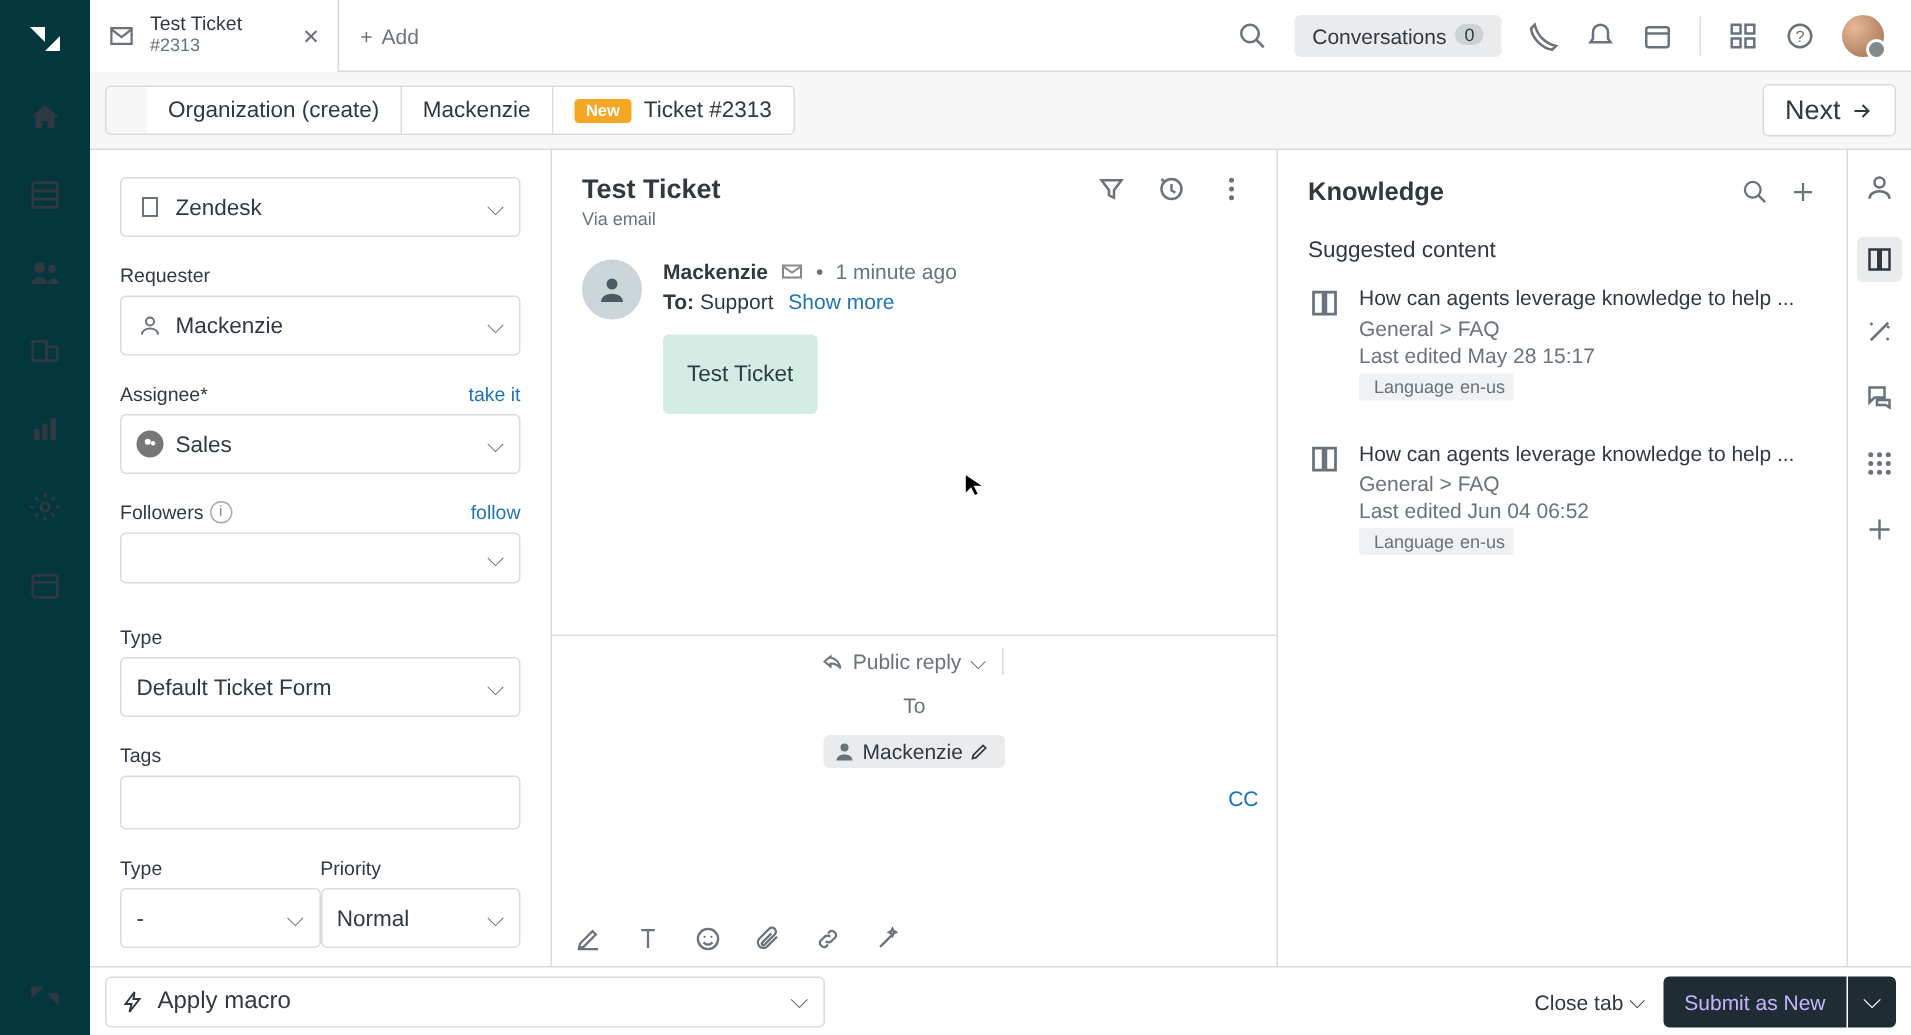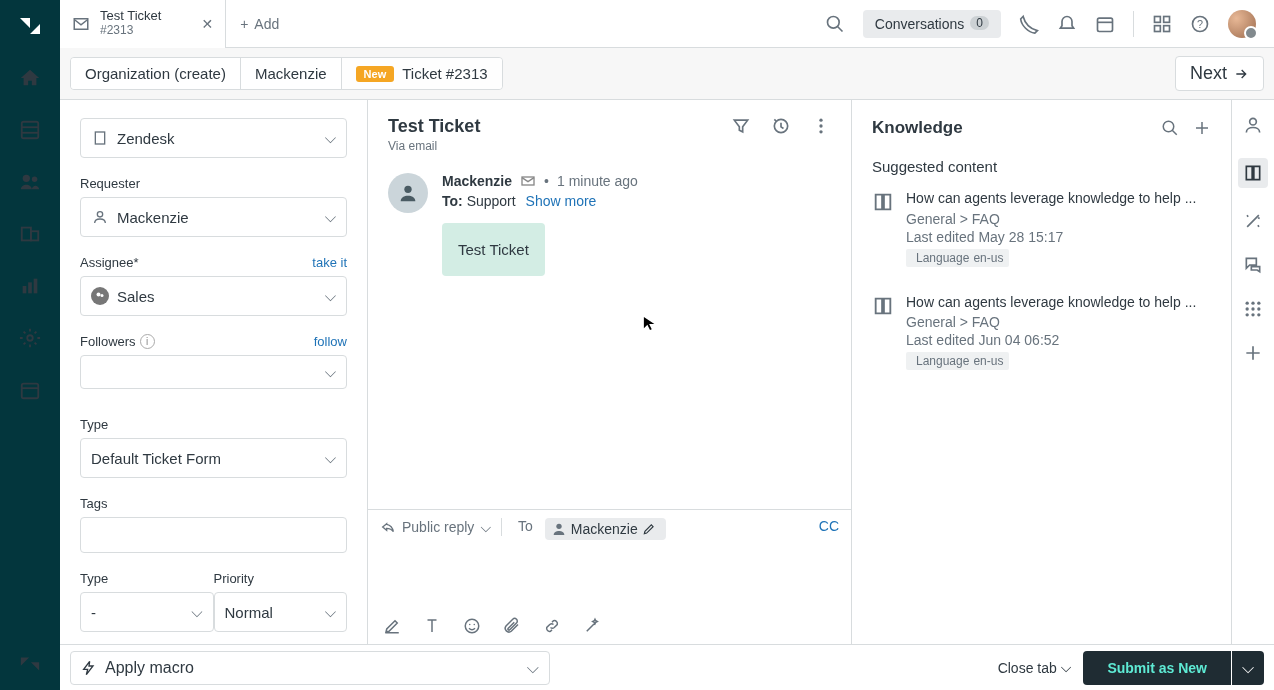--- a/index.html
+++ b/index.html
@@ -38,21 +38,21 @@
   .top-right{margin-left:auto;display:flex;align-items:center;gap:18px;padding:0 18px;}
   .top-right .ico{width:20px;height:20px;color:var(--text-light);cursor:pointer;display:flex;align-items:center;justify-content:center;}
   .top-right .divider{width:1px;height:26px;background:var(--border);}
   .conversations{display:flex;align-items:flex-start;gap:6px;background:var(--tab-bg);padding:6px 12px;border-radius:4px;font-size:14px;color:var(--text);cursor:pointer;}
   .conversations .count{background:#ccd1d4;border-radius:10px;padding:0 6px;font-size:12px;}
   .avatar{width:28px;height:28px;border-radius:50%;background:radial-gradient(circle at 30% 30%, #e8b896, #9c6b4d);position:relative;}
   .avatar::after{content:"";position:absolute;right:-2px;bottom:-2px;width:10px;height:10px;border-radius:50%;background:#828a8e;border:2px solid #fff;}
 
   
   .crumb-row{position:absolute;left:60px;right:0;top:48px;height:52px;background:var(--bg);border-bottom:1px solid var(--border);display:flex;align-items:center;padding:0 10px;}
-  .crumbs{display:flex;align-items:center;border:1px solid var(--border);border-radius:4px;overflow:hidden;}
+  .crumbs{display:flex;align-items:center;border:1px solid var(--border);border-radius:4px;overflow:hidden;padding-left:27px;}
   .crumb{padding:7px 14px;font-size:15px;color:var(--text);border-right:1px solid var(--border);background:#fff;cursor:pointer;}
   .crumb:last-child{border-right:none;}
   .crumb.active{background:#fefefe;display:flex;align-items:center;gap:8px;}
   .badge-new{background:var(--badge-orange);color:#fff;font-size:11px;font-weight:600;padding:2px 8px;border-radius:3px;}
   .next-btn{margin-left:auto;border:1px solid var(--border);background:#fff;padding:6px 14px;border-radius:4px;font-size:18px;display:flex;align-items:center;gap:6px;cursor:pointer;}
 
   
   .props{position:absolute;left:60px;top:100px;bottom:46px;width:308px;background:var(--pane);border-right:1px solid var(--border);padding:18px 20px;overflow:hidden;}
   .field{margin-bottom:18px;}
   .field-label{font-size:13px;color:var(--text);margin-bottom:6px;display:flex;align-items:center;gap:4px;}
@@ -78,21 +78,21 @@
   .msg-body .meta{display:flex;align-items:center;gap:8px;font-size:14px;}
   .msg-body .name{font-weight:600;}
   .msg-body .timestamp{color:var(--text-light);}
   .msg-body .dot{color:var(--text-light);}
   .msg-body .to-line{font-size:14px;margin-top:4px;}
   .msg-body .to-line .to{font-weight:600;}
   .msg-body .to-line .more{color:var(--link);margin-left:6px;cursor:pointer;}
   .msg-body .bubble{background:var(--teal-bg);padding:18px 16px;border-radius:4px;display:inline-block;margin-top:14px;font-size:15px;}
 
   .composer{margin-top:auto;border-top:1px solid var(--border);}
-  .composer-header{display:flex;align-items:flex-start;padding:8px 12px;gap:12px;font-size:14px;}
+  .composer-header{display:flex;align-items:center;padding:8px 12px;gap:12px;font-size:14px;flex-direction:column;}
   .reply-mode{display:flex;align-items:center;gap:6px;color:var(--text-light);cursor:pointer;}
   .reply-mode .inner-divider{width:1px;height:18px;background:var(--border);margin:0 4px;}
   .composer-header .to-label{color:var(--text-light);}
   .to-pill{background:var(--tab-bg);padding:3px 10px 3px 6px;border-radius:4px;display:flex;align-items:center;gap:4px;font-size:14px;}
   .to-pill .pill-ico{width:16px;height:16px;color:var(--text-light);}
   .cc{margin-left:auto;color:var(--link);cursor:pointer;}
   .composer-body{height:60px;}
   .composer-toolbar{display:flex;gap:20px;padding:8px 14px;color:var(--text-light);font-size:18px;}
   .composer-toolbar .tico{width:20px;height:20px;cursor:pointer;display:flex;align-items:center;justify-content:center;}
 
@@ -115,21 +115,21 @@
   .right-strip{position:absolute;right:0;top:100px;bottom:46px;width:42px;background:var(--pane);display:flex;flex-direction:column;align-items:center;padding-top:14px;gap:22px;}
   .right-strip .rico{width:22px;height:22px;color:var(--text-light);cursor:pointer;display:flex;align-items:center;justify-content:center;}
   .right-strip .rico.active{color:var(--text);background:var(--tab-bg);width:30px;height:30px;border-radius:4px;}
 
   
   .footer{position:absolute;left:60px;right:0;bottom:0;height:46px;background:var(--pane);border-top:1px solid var(--border);display:flex;align-items:center;padding:0 10px;}
   .macro{border:1px solid var(--border);border-radius:4px;height:34px;display:flex;align-items:center;padding:0 10px;gap:8px;width:480px;cursor:pointer;}
   .macro .chev{margin-left:auto;color:var(--text-light);}
   .footer .right{margin-left:auto;display:flex;align-items:center;gap:12px;}
   .close-tab{font-size:14px;display:flex;align-items:center;gap:4px;cursor:pointer;}
-  .submit{background:var(--submit);color:#5eead4;border:none;height:34px;padding:0 24px;border-radius:4px 0 0 4px;font-size:14px;font-weight:700;cursor:pointer;}
+  .submit{background:var(--submit);color:#c4b5fd;border:none;height:34px;padding:0 14px;border-radius:4px 0 0 4px;font-size:14px;font-weight:400;cursor:pointer;}
   .submit-chev{background:var(--submit);color:#fff;height:34px;width:32px;border-radius:0 4px 4px 0;display:flex;align-items:center;justify-content:center;margin-left:1px;cursor:pointer;}
 
   svg{display:block;}
   .cursor{position:absolute;left:643px;top:316px;width:14px;height:14px;}
 </style>
 </head>
 <body>
 
 <div class="app-sidebar">
   <div class="nav-icon">

